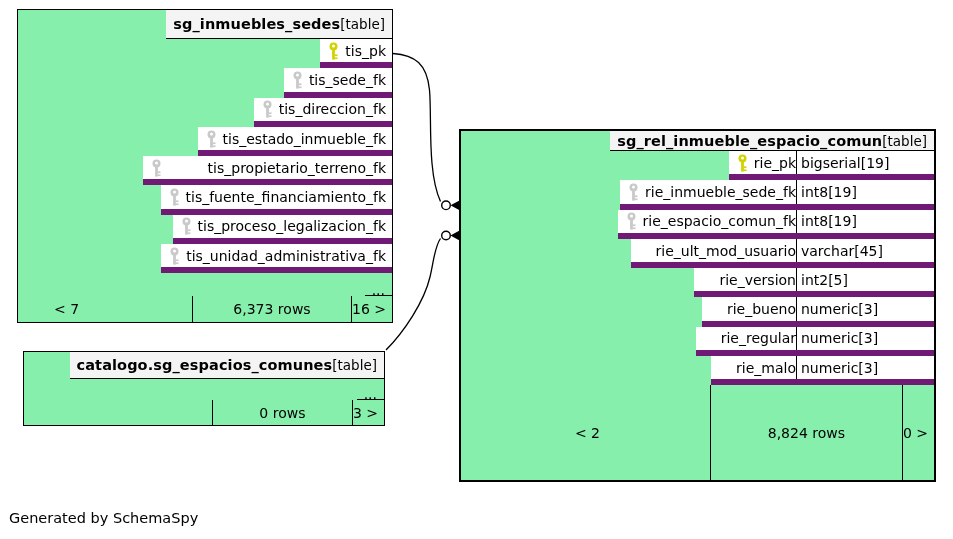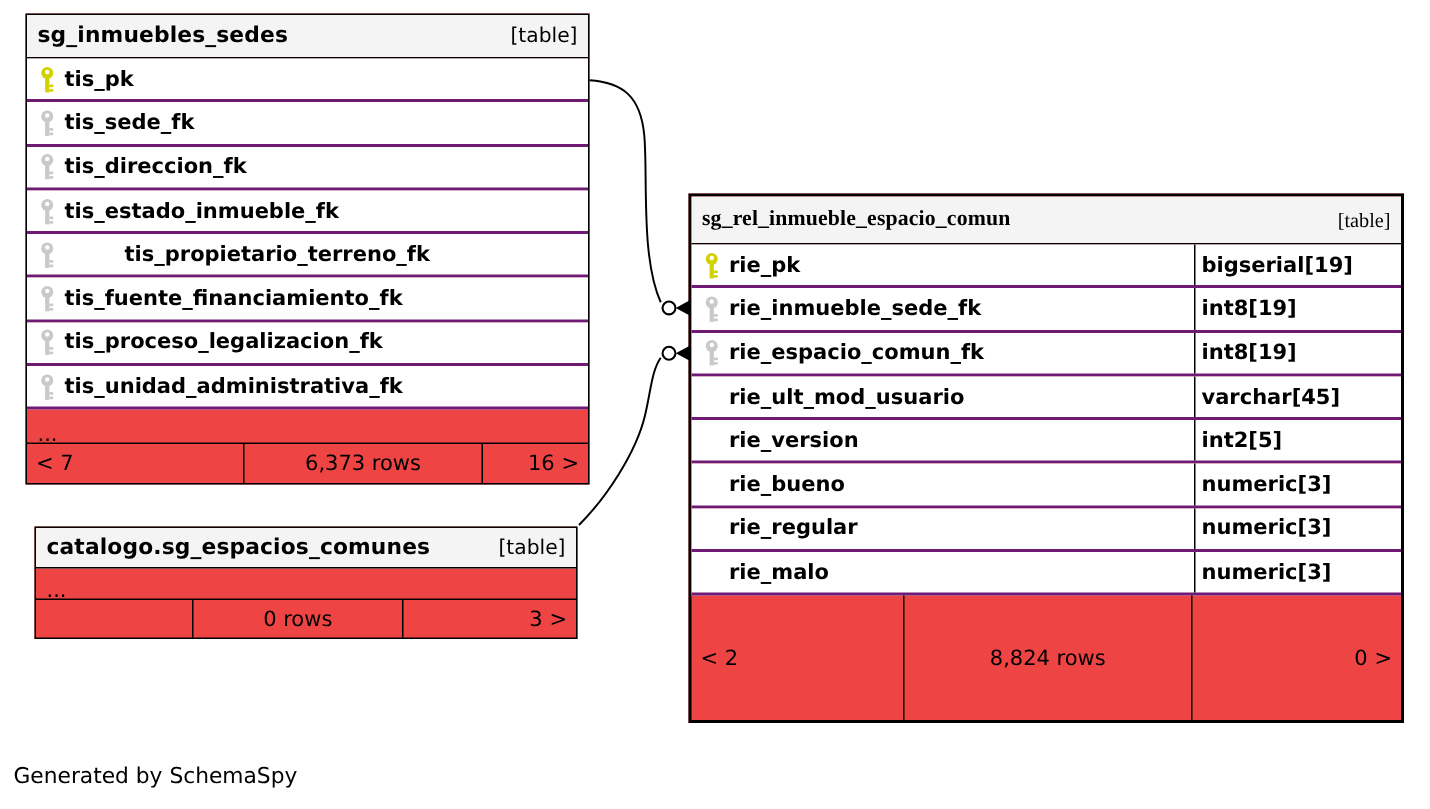--- a/index.html
+++ b/index.html
@@ -2,36 +2,35 @@
 <html><head>
 <meta charset="utf-8">
 <style>
   html,body{margin:0;padding:0;}
   body{
     width:953px;height:539px;position:relative;background:#ffffff;
     font-family:"DejaVu Sans","Liberation Sans",sans-serif;
     color:#000;overflow:hidden;
   }
   .table-node{
-    position:absolute;background:#ef4444;border:1px solid #000;
-    display:flex;flex-direction:column;box-sizing:border-box;
+    position:absolute;background:#86efac;border:1px solid #000;
+    display:flex;flex-direction:column;box-sizing:border-box;align-items:flex-end;
   }
   .table-node.focus{border-width:2px;}
   .thead{
     background:#f4f4f4;border-bottom:1px solid #000;
     display:flex;align-items:center;justify-content:space-between;
     padding:0 7px;box-sizing:border-box;flex:0 0 auto;
   }
   .tname{font-weight:bold;font-size:14.5px;letter-spacing:0.1px;}
   .tbadge{font-size:13.5px;font-weight:normal;}
   .row{
-    display:flex;align-items:center;border-bottom:2px solid #701a75;
+    display:flex;align-items:center;border-bottom:6px solid #701a75;
     padding:0 6px;box-sizing:border-box;flex:0 0 auto;font-size:14px;
     background:#fff;
-    font-weight:bold;
   }
   .keyslot{width:11px;margin:0 6px 0 2px;flex:0 0 auto;display:flex;align-items:center;}
   .colname{white-space:nowrap;}
   .typecell{
     margin-left:auto;border-left:1px solid #000;align-self:stretch;
     display:flex;align-items:center;padding-left:4px;box-sizing:border-box;
     white-space:nowrap;
   }
   .ellipsis-row{
     border-bottom:1px solid #000;padding:0 7px;box-sizing:border-box;
@@ -175,21 +174,21 @@
     <span>...</span>
   </div>
   <div class="tfoot">
     <span class="fcell fleft" style="width:104px;"></span>
     <span class="fcell fmid" style="width:140px;">0 rows</span>
     <span class="fcell fright">3 &gt;</span>
   </div>
 </div>
 
 <div class="table-node focus" id="t3" style="left:459px;top:129px;width:477px;height:353px;">
-  <div class="thead" style="height:32px;font-family:Liberation Serif, serif;">
+  <div class="thead" style="height:20px;">
     <span class="tname">sg_rel_inmueble_espacio_comun</span>
     <span class="tbadge">[table]</span>
   </div>
 
   <div class="row" style="height:29.3px;">
     <span class="keyslot">
       <svg class="keyicon" width="11" height="18" viewBox="0 0 11 18">
         <circle class="keyfill-pk" cx="5.5" cy="4.6" r="4"></circle>
         <circle class="keyhole" cx="5.5" cy="4" r="1.5"></circle>
         <rect class="keyfill-pk" x="4.1" y="8" width="2.8" height="9.6"></rect>

